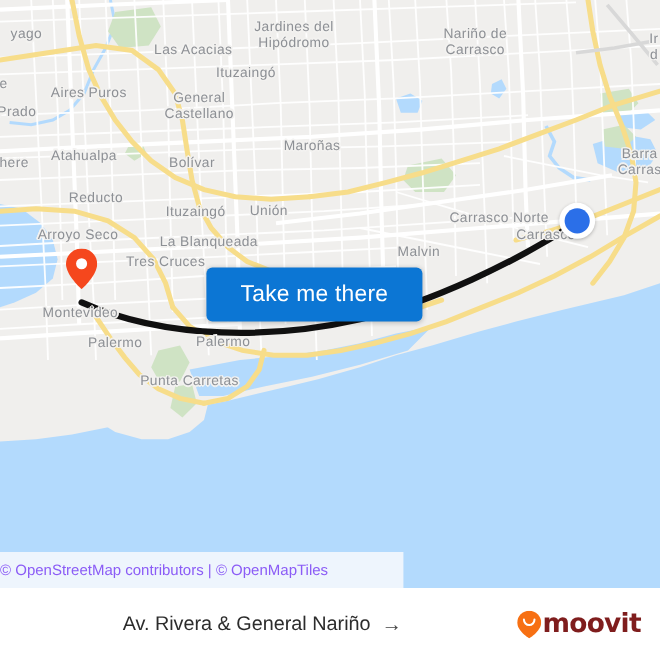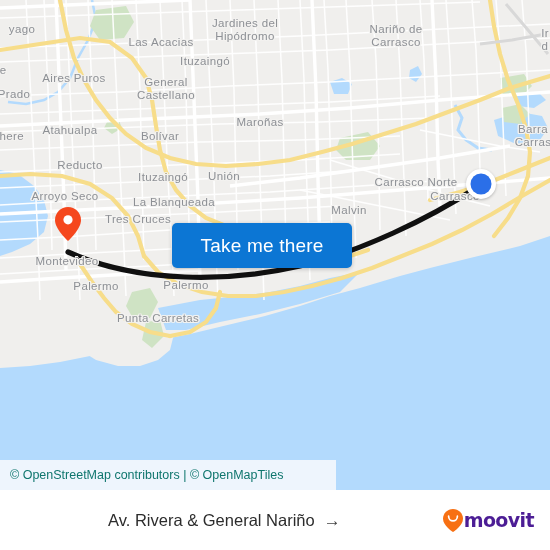--- a/index.html
+++ b/index.html
@@ -75,22 +75,21 @@
   }
 
   
   #attrib{
     position:absolute;left:0;top:460px;
     height:30px;width:336px;
     background:#eef5fd;
     display:flex;align-items:center;
   }
   #attrib-text{
-    padding-left:10px;
-    font-size:12.5px;color:#0f766e;
+    font-size:12.5px;color:#8b5cf6;
     font-family:"Liberation Sans", sans-serif;
     white-space:nowrap;
   }
   #attrib-fill{
     position:absolute;left:336px;top:460px;
     width:214px;height:30px;
     background:#b3dafd;
   }
 
   
@@ -108,22 +107,22 @@
     padding-left:6px;
   }
   #trip .arrow{font-size:17px;color:#444;line-height:1;}
   #logo{
     display:flex;align-items:center;gap:1px;
     padding-right:16px;
   }
   #logo .wordmark{
     font-family:"DejaVu Sans", sans-serif;
     font-weight:bold;
-    font-size:19px;
-    color:#4c1d95;
+    font-size:22px;
+    color:#7f1d1d;
     letter-spacing:-.6px;
   }
 </style>
 </head>
 <body>
 
 <div id="root">
 
   <div id="map">
 

